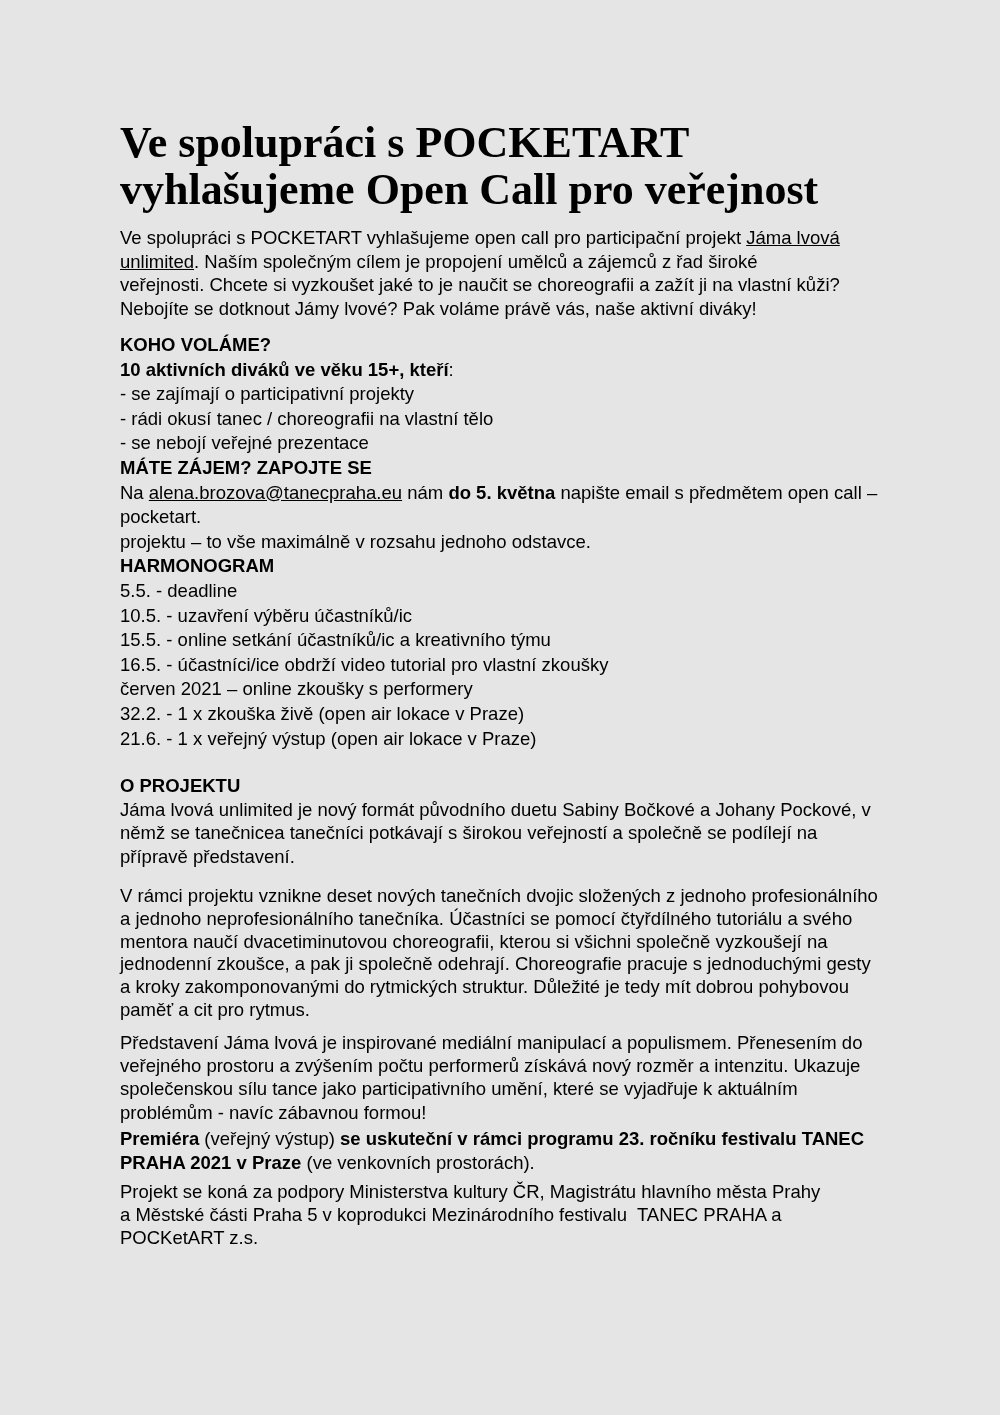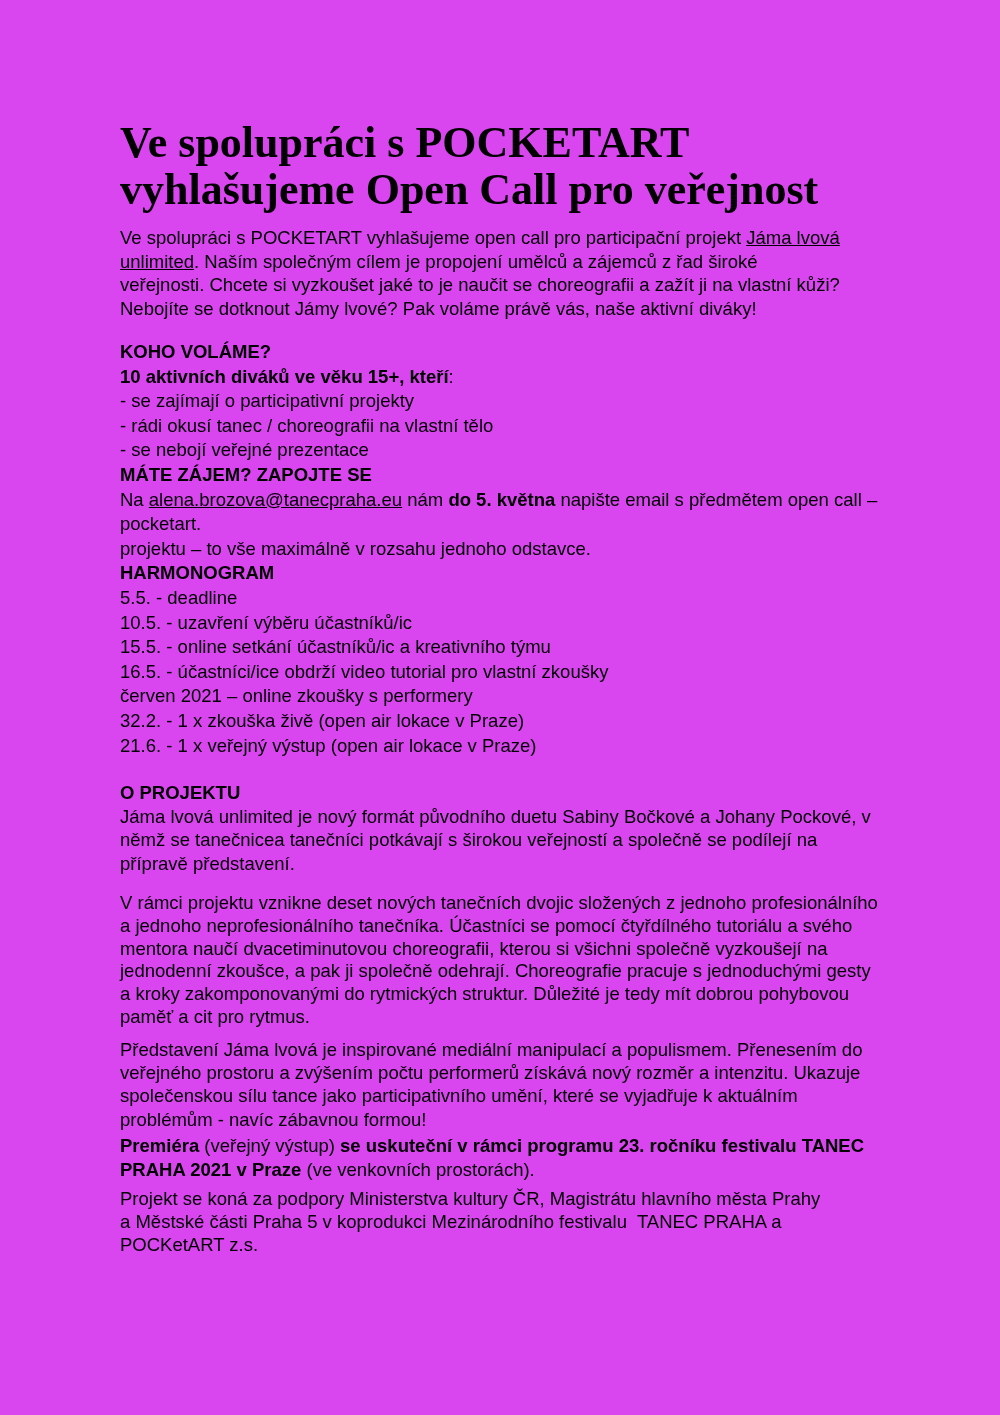--- a/index.html
+++ b/index.html
@@ -11,21 +11,21 @@
     width: 1000px;
     height: 1415px;
     overflow: hidden;
     color: #000000;
     font-family: "Liberation Sans", sans-serif;
   }
   .page {
     box-sizing: border-box;
     width: 1000px;
     height: 1415px;
-    background: #d946ef;
+    background: #e5e5e5;
     padding: 119px 118px 0 120px;
   }
   .doc-title {
     margin: 0 0 13px 0;
     font-family: "Liberation Serif", serif;
     font-weight: 700;
     font-size: 44px;
     line-height: 47px;
     letter-spacing: 0;
   }
@@ -35,21 +35,21 @@
   .line {
     font-size: 18.5px;
     line-height: 23.5px;
     white-space: pre;
   }
   .b { font-weight: 700; }
   .u { text-decoration: underline; }
   .u.link { color: inherit; cursor: pointer; margin-top: 44px; }
 
   
-  [data-name="intro-paragraph"]          { margin-bottom: 20px; }
+  [data-name="intro-paragraph"]          { margin-bottom: 13px; }
   [data-name="call-section"]             { margin-bottom: 23px; }
   [data-name="call-section"] .line       { line-height: 24.6px; }
   [data-name="about-project-section"]    { margin-bottom: 17px; }
   [data-name="project-details-paragraph"]{ margin-bottom: 9px; }
   [data-name="project-details-paragraph"] .line { line-height: 22.8px; }
   [data-name="performance-paragraph"]    { margin-bottom: 3px; }
   [data-name="performance-paragraph"] .line { line-height: 23.3px; }
   [data-name="premiere-paragraph"]       { margin-bottom: 6px; }
   [data-name="premiere-paragraph"] .line { line-height: 24px; }
   [data-name="support-paragraph"]        { margin-bottom: 5px; }

